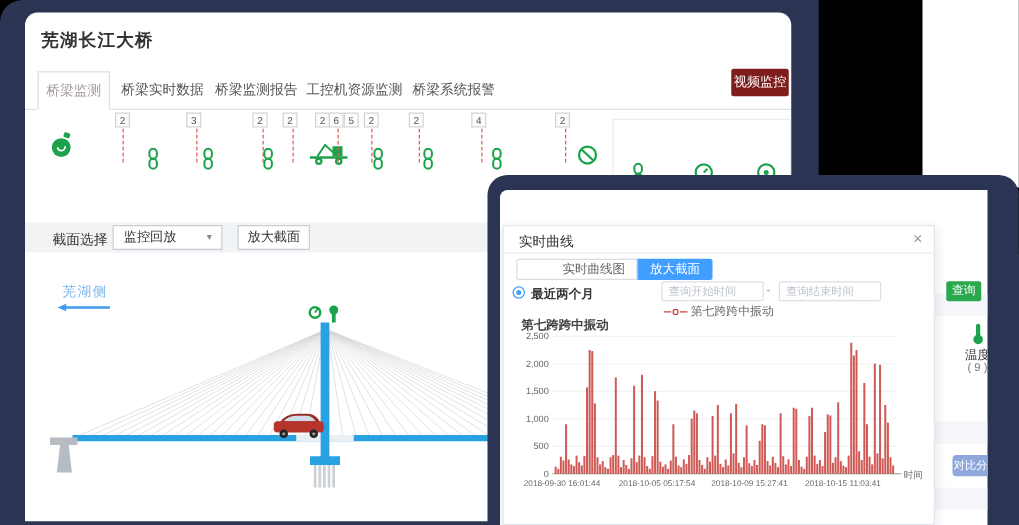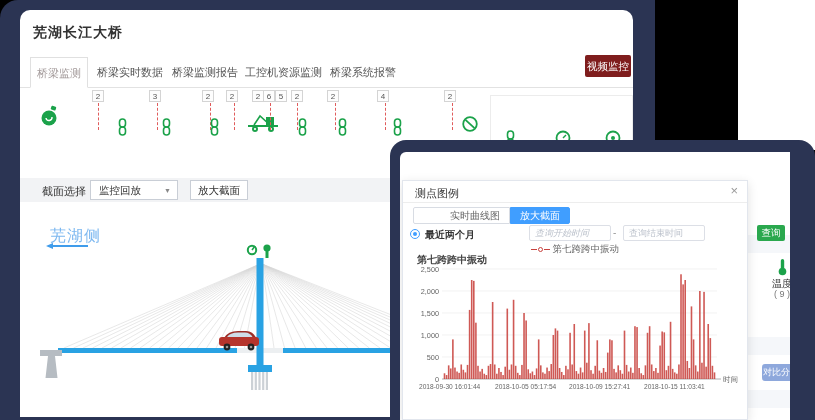--- a/index.html
+++ b/index.html
@@ -40,21 +40,21 @@
 
   
   #section-bar { left:0; top:168px; width:613px; height:24px; background:#f2f3f5; }
   #sec-label { left:22px; top:174px; font-size:11px; color:#333; }
   #sec-select { left:70px; top:170px; width:88px; height:20px; background:#fff; border:1px solid #c9ced6;
     font-size:10.5px; color:#333; line-height:18px; padding-left:8px; cursor:pointer; }
   #sec-caret { position:absolute; right:6px; top:1px; font-size:7px; color:#888; }
   #sec-zoom { left:170px; top:170px; width:58px; height:20px; background:#fff; border:1px solid #c9ced6;
     font-size:10.5px; color:#333; text-align:center; line-height:18px; cursor:pointer; }
 
-  #side-label { left:30px; top:216px; font-size:16px; color:#7db8f0; letter-spacing:1px; }
+  #side-label { left:30px; top:216px; font-size:11px; color:#7db8f0; letter-spacing:1px; }
   #side-arrow { left:26px; top:233px; width:42px; height:6px; }
   #side-arrow .line { position:absolute; left:6px; top:2px; width:36px; height:2px; background:#3f9ceb; }
   #side-arrow .head { position:absolute; left:0; top:0; width:0; height:0;
     border-top:3px solid transparent; border-bottom:3px solid transparent; border-right:7px solid #3f9ceb; }
 
   #bridge-svg { left:0; top:228px; width:613px; height:179px; }
 
   
   #front-win { left:390px; top:140px; width:425px; height:280px; background:#2b3453;
     border-radius:16px 16px 0 0; overflow:hidden; }
@@ -81,21 +81,21 @@
   #modal-tabs { left:10px; top:26px; height:17px; display:flex; }
   .m-tab { height:17px; line-height:15px; font-size:10px; padding:0 9px; cursor:pointer; }
   .m-tab.inactive { border:1px solid #d8dce3; color:#666; border-radius:2px 0 0 2px; background:#fff;padding-left:36px; }
   .m-tab.active { background:#409eff; border:1px solid #409eff; color:#fff; border-radius:0 2px 2px 0; }
   #radio-dot { left:7px; top:48px; width:10px; height:10px; border:1px solid #409eff; border-radius:50%; cursor:pointer; }
   #radio-dot::after { content:""; position:absolute; left:2px; top:2px; width:4px; height:4px; border-radius:50%; background:#409eff; }
   #radio-label { left:22px; top:47px; font-size:10px; color:#333;font-weight:bold; }
   .m-input { position:absolute; top:44px; width:82px; height:16px; border:1px solid #dcdfe6; border-radius:2px;
     font-size:9px; color:#555; padding-left:5px; outline:none; }
   .m-input::placeholder { color:#bcc2cc; }
-  #inp-start { left:126px;font-style:italic; } #inp-end { left:220px; }
+  #inp-start { left:126px; } #inp-end { left:220px; }
   #inp-sep { left:210px; top:46px; font-size:10px; color:#999; }
   #query-btn { left:306px; top:44px; width:28px; height:16px; background:#2aa84e; color:#fff; border-radius:2px;
     font-size:9.5px; text-align:center; line-height:16px; cursor:pointer;margin-left:48px; }
   #m-legend { left:0; top:62px; width:100%; text-align:center; font-size:9.5px; color:#666; cursor:pointer; }
   .lg-line { display:inline-block; width:6px; height:1px; background:#c8423e; vertical-align:middle; }
   .lg-circ { display:inline-block; width:5px; height:5px; border:1px solid #c8423e; border-radius:50%;
     vertical-align:middle; margin:0 1px; }
   #chart-title { left:14px; top:72px; font-size:10px; font-weight:600; color:#444; }
   #curve-chart { left:6px; top:82px; width:338px; height:134px; }
 
@@ -301,21 +301,21 @@
     <div id="pg-compare-hd" class="pg-hd">
       
     </div>
     <div id="pg-compare-btn" class="abs">对比分析</div>
     <div id="pg-list-hd" class="pg-hd">
       
     </div>
 
     <div id="modal" class="abs">
       <div id="modal-hd" class="abs">
-        <span id="modal-title" class="abs">测点图例</span>
+        <span id="modal-title" class="abs">实时曲线</span>
         <span id="modal-close" class="abs">×</span>
       </div>
       <div id="modal-tabs" class="abs">
         <div class="m-tab inactive">实时曲线图</div>
         <div class="m-tab active">放大截面</div>
       </div>
       <div id="radio-dot" class="abs"></div>
       <span id="radio-label" class="abs">最近两个月</span>
       <input id="inp-start" class="m-input" placeholder="查询开始时间" style="">
       <span id="inp-sep" class="abs">-</span>

